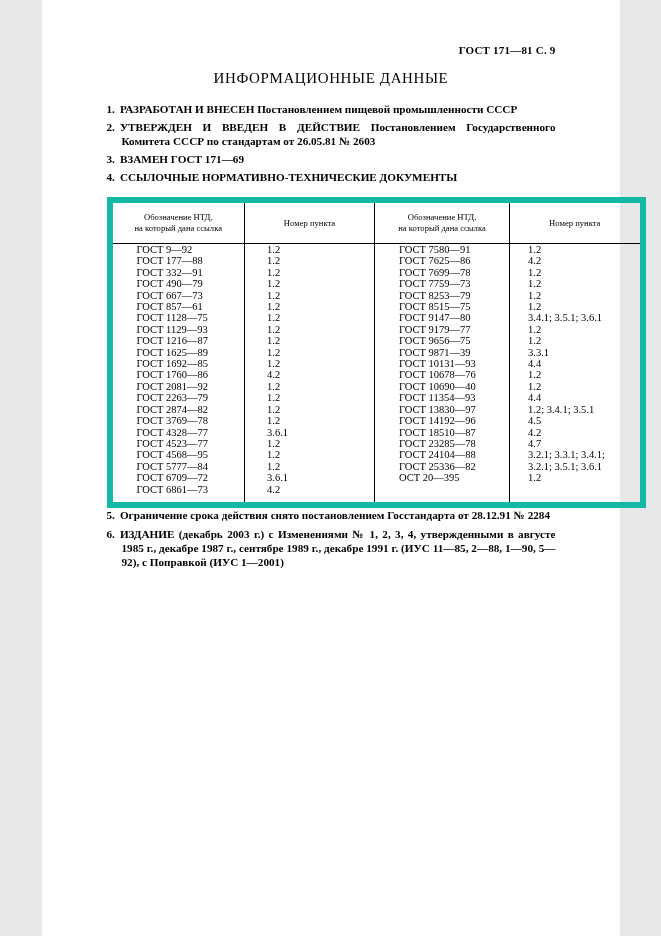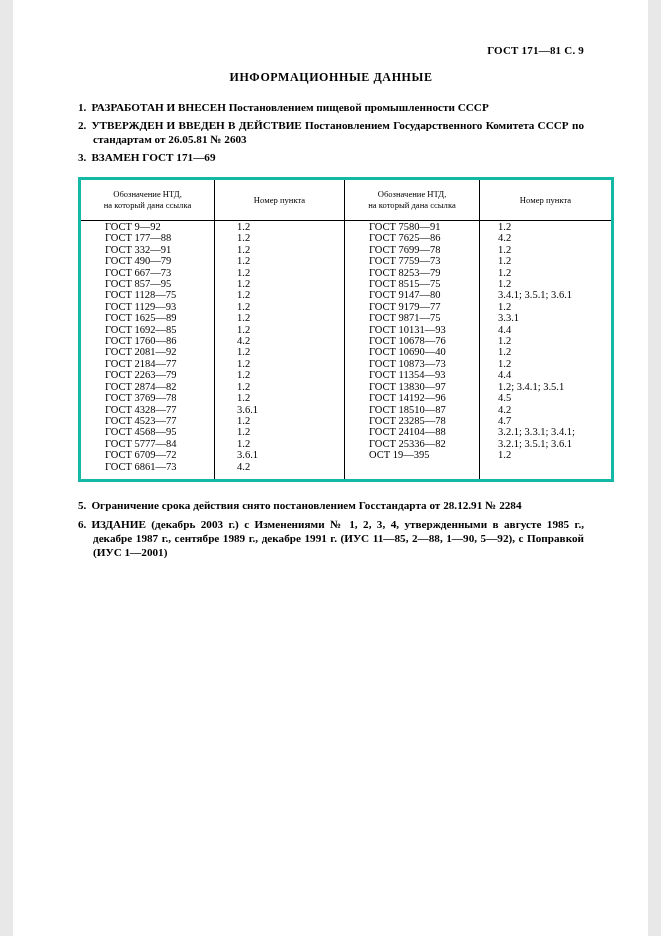--- a/index.html
+++ b/index.html
@@ -1,56 +1,56 @@
 <!DOCTYPE html>
 <html><head>
 <meta charset="utf-8">
 <style>
   html, body { margin: 0; padding: 0; background: #e8e8e8; }
   .page {
-    width: 635px;
+    width: 578px;
     height: 936px;
     margin: 0 auto;
     background: #ffffff;
     color: #000;
     font-family: "Liberation Serif", "DejaVu Serif", serif;
     box-sizing: border-box;
     padding: 44px 64px 0 65px;
     position: relative;
   }
   .running-head {
     text-align: right;
     font-weight: bold;
     font-size: 11px;
     letter-spacing: 0.2px;
   }
   .title {
     margin: 14px 0 0 0;
     text-align: center;
-    font-size: 12px;
-    font-weight: bold;
+    font-size: 15px;
+    font-weight: normal;
     letter-spacing: 0.6px;
   }
   .items { margin-top: 15px; }
   .item {
     padding-left: 15px;
     text-indent: -15px;
     text-align: justify;
     font-weight: bold;
     font-size: 11.2px;
     line-height: 14px;
     margin-bottom: 4px;
   }
   .item .num { margin-right: 5px; }
   .ref-table {
     margin-top: 13px;
     border-collapse: collapse;
     table-layout: fixed;
     width: 533px;
-    border: 3px solid #14b8a6;
+    border: 6px solid #14b8a6;
   }
   .ref-table col.c1 { width: 135px; }
   .ref-table col.c2 { width: 130px; }
   .ref-table col.c3 { width: 135px; }
   .ref-table col.c4 { width: 133px; }
   .ref-table th {
     border-left: 1px solid #000;
     border-bottom: 1px solid #000;
     font-weight: normal;
     font-size: 8.6px;
@@ -69,41 +69,44 @@
     padding: 0;
     white-space: nowrap;
     overflow: hidden;
   }
   .ref-table tbody tr:first-child td { }
   .ref-table tbody tr:last-child td { padding-bottom: 7px; }
   .ref-table td:nth-child(1) { padding-left: 24px; }
   .ref-table td:nth-child(2) { padding-left: 22px; }
   .ref-table td:nth-child(3) { padding-left: 24px; }
   .ref-table td:nth-child(4) { padding-left: 18px; }
-  .items-after { margin-top: 16px; }
+  .items-after { }
   .items-after .item { margin-bottom: 5px; }
 </style>
 </head>
 <body>
 
 <div class="page">
 
   <div class="running-head">ГОСТ 171—81 С. 9</div>
 
   <h1 class="title">ИНФОРМАЦИОННЫЕ ДАННЫЕ</h1>
 
   <div class="items">
     <div class="item">
       <span class="num">1.</span><span>РАЗРАБОТАН И ВНЕСЕН Постановлением пищевой промышленности СССР</span>
     </div>
     <div class="item">
       <span class="num">2.</span><span>УТВЕРЖДЕН И ВВЕДЕН В ДЕЙСТВИЕ Постановлением Государственного Комитета СССР по стандартам от 26.05.81 № 2603</span>
     </div>
     <div class="item">
       <span class="num">3.</span><span>ВЗАМЕН ГОСТ 171—69</span>
+    </div>
+    <div class="item">
+      <span class="num">4.</span><span>ССЫЛОЧНЫЕ НОРМАТИВНО-ТЕХНИЧЕСКИЕ ДОКУМЕНТЫ</span>
     </div>
   </div>
 
   <table class="ref-table">
     <colgroup>
       <col class="c1">
         <col class="c2">
         <col class="c3">
         <col class="c4">
     </colgroup>
@@ -142,65 +145,65 @@
           <td>ГОСТ 7759—73</td>
           <td>1.2</td>
         </tr>
         <tr>
           <td>ГОСТ 667—73</td>
           <td>1.2</td>
           <td>ГОСТ 8253—79</td>
           <td>1.2</td>
         </tr>
         <tr>
-          <td>ГОСТ 857—95</td>
+          <td>ГОСТ 857—61</td>
           <td>1.2</td>
           <td>ГОСТ 8515—75</td>
           <td>1.2</td>
         </tr>
         <tr>
           <td>ГОСТ 1128—75</td>
           <td>1.2</td>
           <td>ГОСТ 9147—80</td>
           <td>3.4.1; 3.5.1; 3.6.1</td>
         </tr>
         <tr>
           <td>ГОСТ 1129—93</td>
           <td>1.2</td>
           <td>ГОСТ 9179—77</td>
           <td>1.2</td>
         </tr>
         <tr>
+          <td>ГОСТ 1216—87</td>
+          <td>1.2</td>
+          <td>ГОСТ 9656—75</td>
+          <td>1.2</td>
+        </tr>
+        <tr>
           <td>ГОСТ 1625—89</td>
           <td>1.2</td>
-          <td>ГОСТ 9871—75</td>
+          <td>ГОСТ 9871—39</td>
           <td>3.3.1</td>
         </tr>
         <tr>
           <td>ГОСТ 1692—85</td>
           <td>1.2</td>
           <td>ГОСТ 10131—93</td>
           <td>4.4</td>
         </tr>
         <tr>
           <td>ГОСТ 1760—86</td>
           <td>4.2</td>
           <td>ГОСТ 10678—76</td>
           <td>1.2</td>
         </tr>
         <tr>
           <td>ГОСТ 2081—92</td>
           <td>1.2</td>
           <td>ГОСТ 10690—40</td>
-          <td>1.2</td>
-        </tr>
-        <tr>
-          <td>ГОСТ 2184—77</td>
-          <td>1.2</td>
-          <td>ГОСТ 10873—73</td>
           <td>1.2</td>
         </tr>
         <tr>
           <td>ГОСТ 2263—79</td>
           <td>1.2</td>
           <td>ГОСТ 11354—93</td>
           <td>4.4</td>
         </tr>
         <tr>
           <td>ГОСТ 2874—82</td>
@@ -234,21 +237,21 @@
         </tr>
         <tr>
           <td>ГОСТ 5777—84</td>
           <td>1.2</td>
           <td>ГОСТ 25336—82</td>
           <td>3.2.1; 3.5.1; 3.6.1</td>
         </tr>
         <tr>
           <td>ГОСТ 6709—72</td>
           <td>3.6.1</td>
-          <td>ОСТ 19—395</td>
+          <td>ОСТ 20—395</td>
           <td>1.2</td>
         </tr>
         <tr>
           <td>ГОСТ 6861—73</td>
           <td>4.2</td>
           <td></td>
           <td></td>
         </tr>
       </tbody>
   </table>

